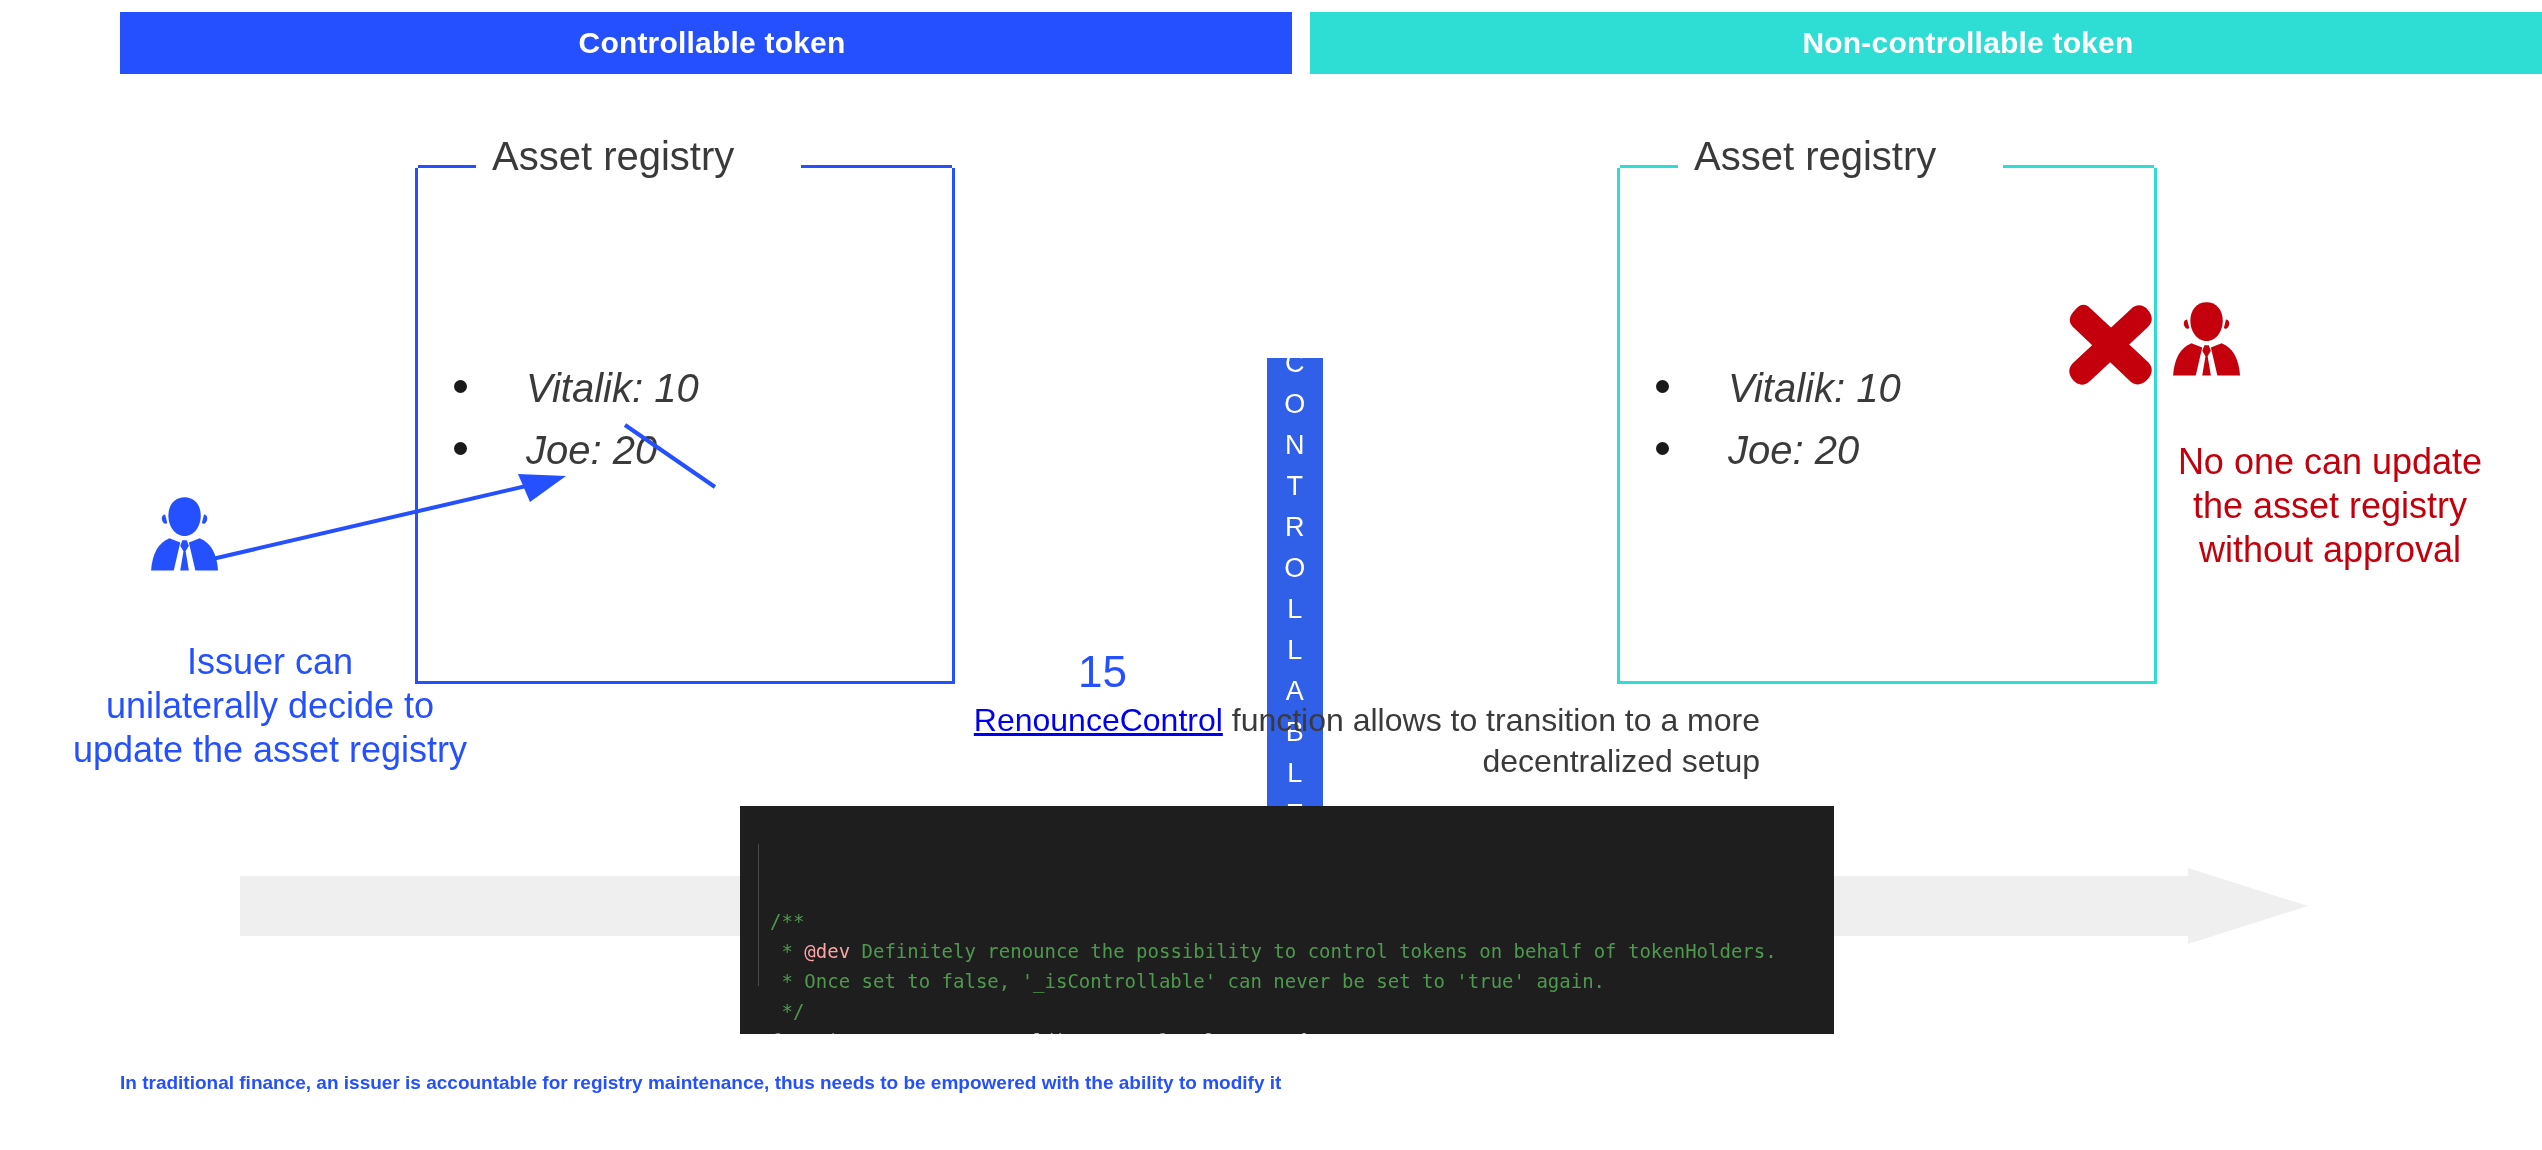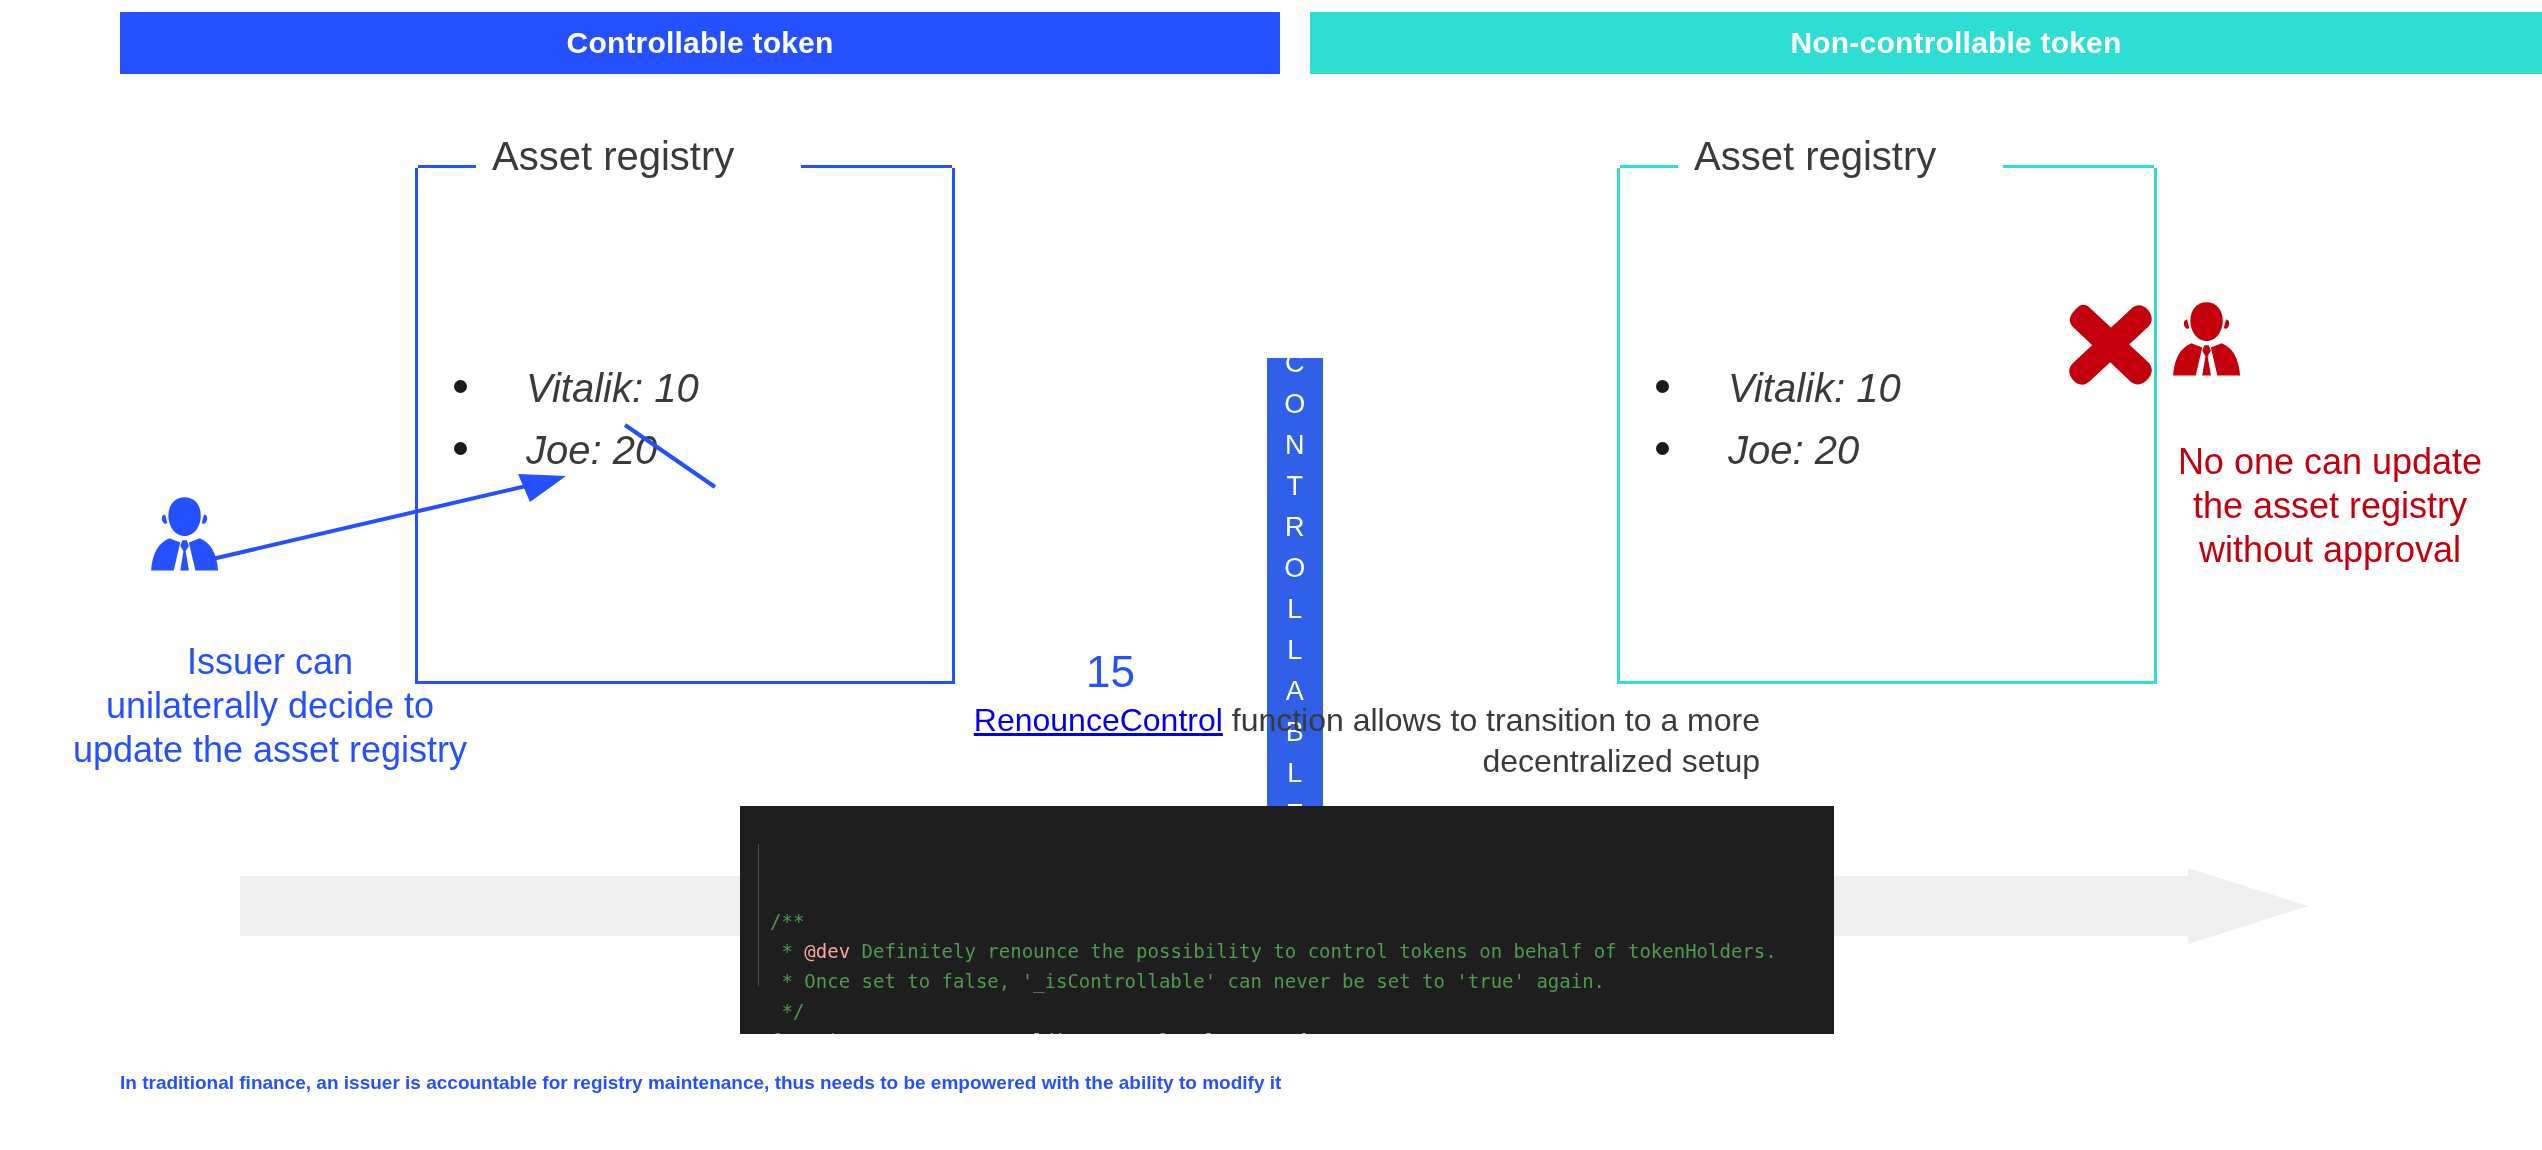--- a/index.html
+++ b/index.html
@@ -24,20 +24,21 @@
     position: absolute;
     top: 12px;
     height: 62px;
     display: flex;
     align-items: center;
     justify-content: center;
     color: #ffffff;
     font-weight: bold;
     font-size: 30px;
     letter-spacing: 0.2px;
+    padding-left: 12px;
   }
   #banner-left  { left: 120px;  width: 1160px; background: var(--blue); }
   #banner-right { left: 1310px; width: 1292px; background: var(--teal); }
 
   :root {
     --blue: #2550FF;
     --teal: #2EDDD3;
     --red:  #C3000C;
     --dark: #3A3A3A;
     --gray-arrow: #EFEFEF;
@@ -134,21 +135,20 @@
     pointer-events: none;
   }
 
   .val-new {
     position: absolute;
     left: 660px;
     top: 482px;
     font-size: 44px;
     color: var(--blue);
     line-height: 1;
-    margin-left: 8px;
   }
 
   .note {
     position: absolute;
     text-align: center;
     font-size: 36px;
     line-height: 1.22;
     white-space: pre-line;
   }
   #issuer-note { left: 10px;   top: 640px;  width: 520px; color: var(--blue); }

